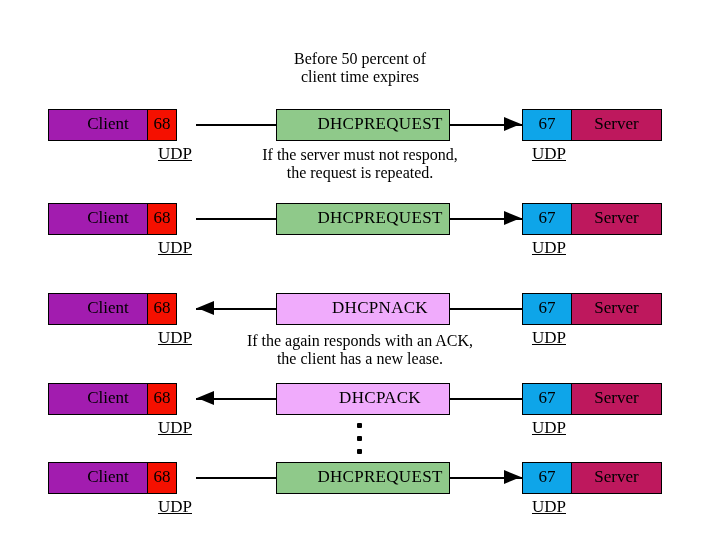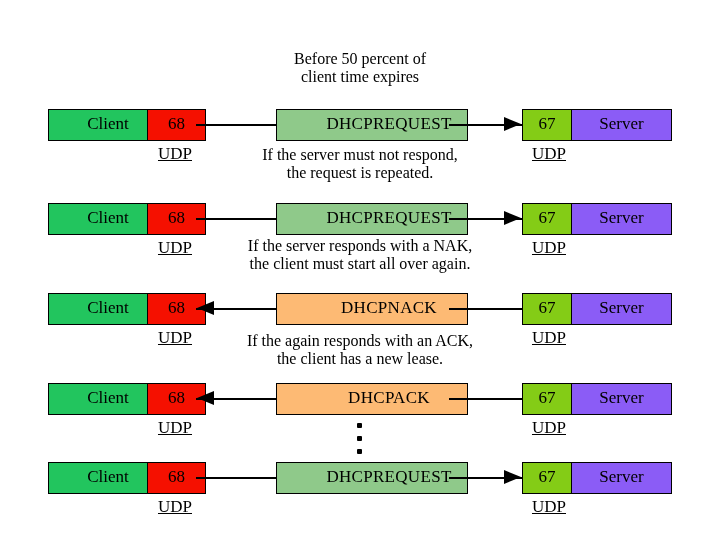--- a/index.html
+++ b/index.html
@@ -69,45 +69,45 @@
     font-size: 17px;
     font-family: "Liberation Serif", "DejaVu Serif", serif;
     color: #000000;
     white-space: nowrap;
     overflow: hidden;
   }
 
   .box-client {
     left: 48px;
     width: 120px;
-    background: #22c55e;
+    background: #a21caf;
   }
   .box-port-client {
     left: 147px;
-    width: 59px;
+    width: 30px;
     background: #F51000;
   }
   .box-msg {
     left: 276px;
-    width: 192px;
+    width: 174px;
     letter-spacing: 0.3px;
     padding-left: 34px;
   }
   .box-msg.green { background: #8FC98A; }
-  .box-msg.yellow { background: #fdba74; }
+  .box-msg.yellow { background: #f0abfc; }
 
   .box-port-server {
     left: 522px;
     width: 50px;
-    background: #84cc16;
+    background: #0ea5e9;
   }
   .box-server {
     left: 571px;
-    width: 101px;
-    background: #8b5cf6;
+    width: 91px;
+    background: #be185d;
   }
 
   
   .udp {
     position: absolute;
     font-size: 17px;
     font-family: "Liberation Serif", "DejaVu Serif", serif;
     line-height: 1;
     white-space: nowrap;
     text-decoration: underline;
@@ -195,24 +195,20 @@
     <div class="link link-left"></div>
     <div class="box box-msg green">DHCPREQUEST</div>
     <div class="link link-right"></div>
     <div class="arrow arrow-right"></div>
     <div class="box box-port-server">67</div>
     <div class="box box-server">Server</div>
   </div>
   <div class="udp udp-left" style="top:239px;">UDP</div>
   <div class="udp udp-right" style="top:239px;">UDP</div>
 
-  <div class="caption" style="top:237px;">
-    <span class="cl">If the server responds with a NAK,</span>
-    <span class="cl">the client must start all over again.</span>
-  </div>
 
   <div class="row" style="top:293px;">
     <div class="box box-client">Client</div>
     <div class="box box-port-client">68</div>
     <div class="link link-left"></div>
     <div class="arrow arrow-left"></div>
     <div class="box box-msg yellow">DHCPNACK</div>
     <div class="link link-right"></div>
     <div class="box box-port-server">67</div>
     <div class="box box-server">Server</div>

